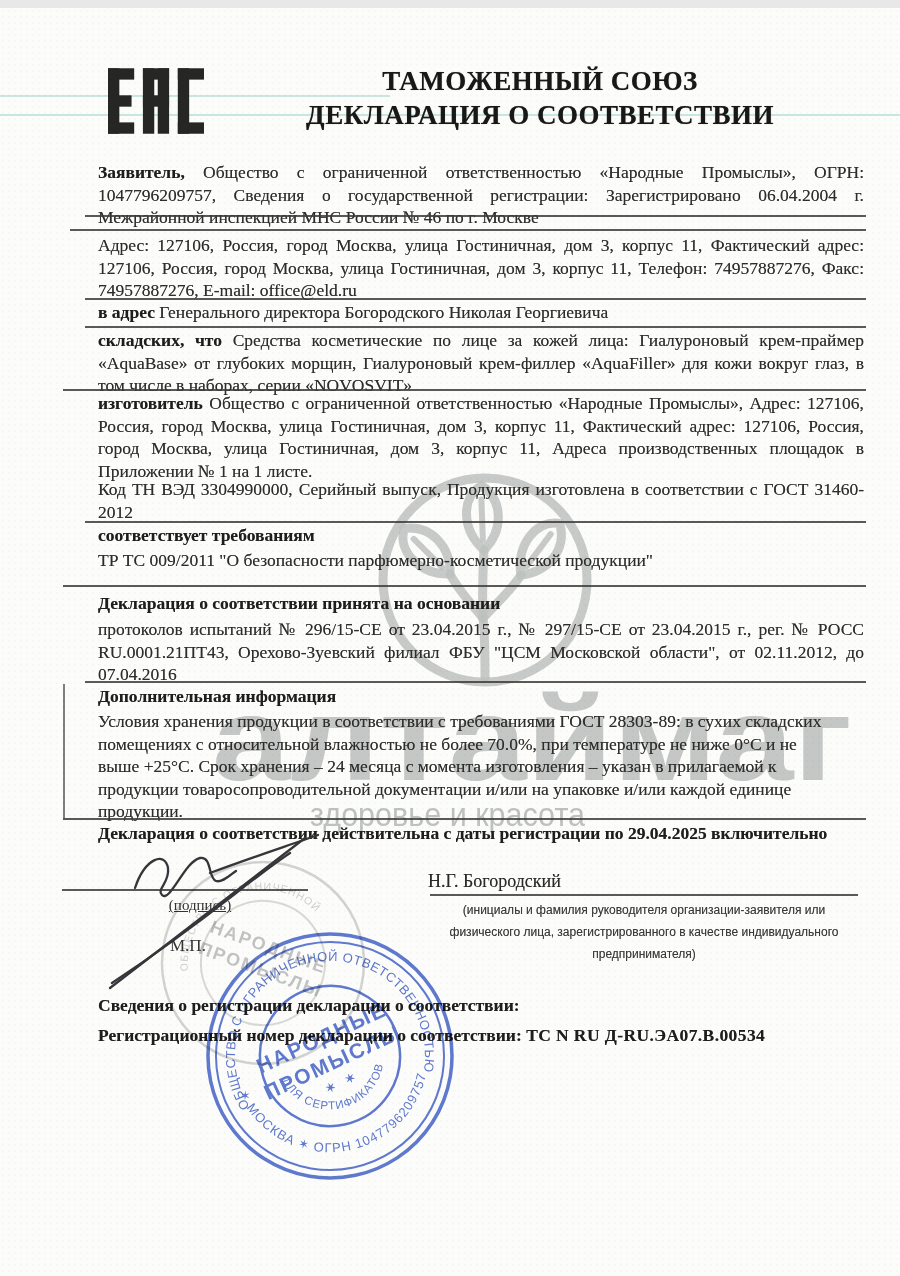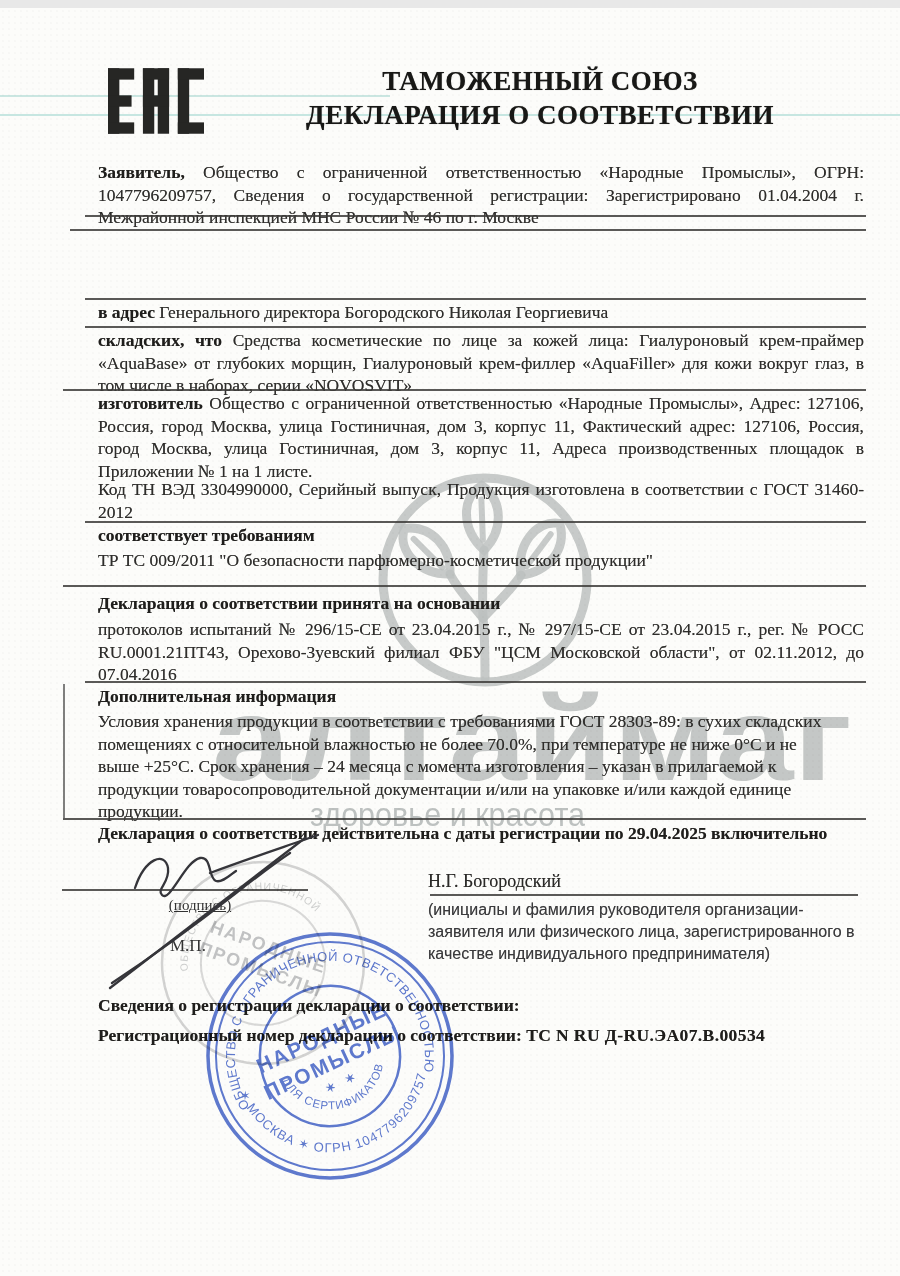--- a/index.html
+++ b/index.html
@@ -21,21 +21,21 @@
   .bold{font-weight:bold;color:#1f1e1c;}
   .rule{position:absolute;height:2px;background:#3d3c3a;opacity:.85;}
   .cyan{position:absolute;height:2px;}
   .title{
     left:270px;width:540px;text-align:center;
     font-size:27px;line-height:34px;font-weight:bold;color:#181816;
     letter-spacing:.5px;text-shadow:0 0 0.7px rgba(25,25,25,.6);
   }
   .caption-sans{
     font-family:"Liberation Sans", sans-serif;
-    font-size:16px;line-height:22px;color:#3a3a3c;text-align:left;
+    font-size:12px;line-height:22px;color:#3a3a3c;text-align:center;
     text-shadow:0 0 .5px rgba(60,60,60,.5);
   }
   .small-serif{font-size:15px;color:#333;}
   .wm{mix-blend-mode:multiply;pointer-events:none;}
   svg text{font-family:"Liberation Sans", sans-serif;}
   .stamp-blue{opacity:.82;mix-blend-mode:multiply;}
   .vline{position:absolute;width:1.5px;background:#4a4a48;opacity:.7;}
 </style>
 </head>
 <body>
@@ -88,23 +88,26 @@
     </g>
   </svg>
 
   <svg class="abs wm" style="left:0;top:0;" width="900" height="1276">
     <text x="212" y="772" font-size="118" font-weight="700" fill="rgba(148,154,154,.52)" textLength="640" lengthAdjust="spacingAndGlyphs">алтаймаг</text>
     <text x="310" y="818" font-size="33" font-weight="400" fill="rgba(150,156,156,.6)" textLength="275" lengthAdjust="spacingAndGlyphs">здоровье и красота</text>
   </svg>
 
   <div class="abs para" style="top:153px;">
     <span class="lead">Заявитель,</span>
-    <span>Общество с ограниченной ответственностью «Народные Промыслы», ОГРН: 1047796209757, Сведения о государственной регистрации: Зарегистрировано 01.04.2004 г. Межрайонной инспекцией МНС России № 46 по г. Москве</span>
-  </div>
-
+    <span>Общество с ограниченной ответственностью «Народные Промыслы», ОГРН: 1047796209757, Сведения о государственной регистрации: Зарегистрировано 06.04.2004 г. Межрайонной инспекцией МНС России № 46 по г. Москве</span>
+  </div>
+
+  <div class="abs para" style="top:226px;">
+    <span>Адрес: 127106, Россия, город Москва, улица Гостиничная, дом 3, корпус 11, Фактический адрес: 127106, Россия, город Москва, улица Гостиничная, дом 3, корпус 11, Телефон: 74957887276, Факс: 74957887276, E-mail: office@eld.ru</span>
+  </div>
 
   <div class="abs para noj" style="top:293px;">
     <span class="lead">в адрес</span>
     <span>Генерального директора Богородского Николая Георгиевича</span>
   </div>
 
   <div class="abs para" style="top:321px;">
     <span class="lead">складских, что</span>
     <span>Средства косметические по лице за кожей лица: Гиалуроновый крем-праймер «AquaBase» от глубоких морщин, Гиалуроновый крем-филлер «AquaFiller» для кожи вокруг глаз, в том числе в наборах, серии «NOVOSVIT»</span>
   </div>

